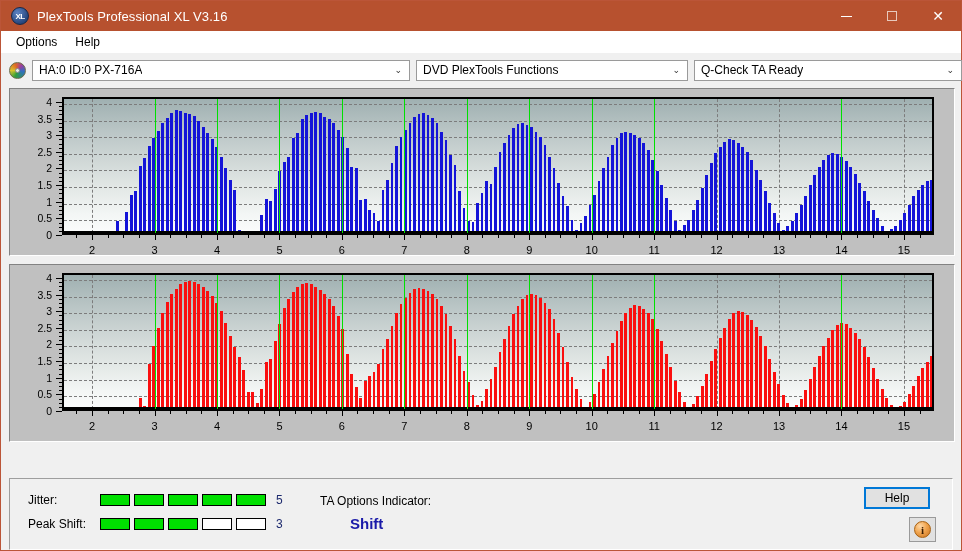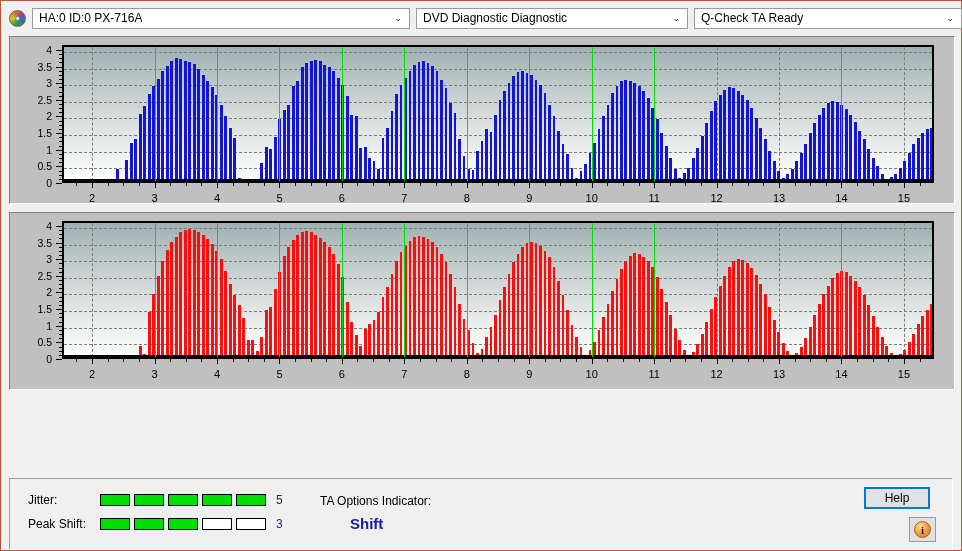--- a/index.html
+++ b/index.html
@@ -155,30 +155,47 @@
     border:1px solid #a0a0a0;box-sizing:border-box;background:#f0f0f0;
     display:flex;align-items:center;
   }
   .statustext{font-size:12px;color:#ff1a1a;padding-left:6px;}
 </style>
 </head>
 <body>
 
 <div class="window">
 
-
+  <div class="titlebar">
+    <div class="app-icon">XL</div>
+    <div class="title-text">PlexTools Professional XL V3.16</div>
+    <div class="winbtns">
+      <div class="winbtn">
+          <span class="min-glyph"></span>
+        </div>
+      <div class="winbtn">
+          <span class="max-glyph"></span>
+        </div>
+      <div class="winbtn close">✕</div>
+    </div>
+  </div>
+
+  <div class="menubar">
+    <div class="menuitem">Options</div>
+    <div class="menuitem">Help</div>
+  </div>
 
   <div class="selbar">
     <div class="drive-icon"></div>
     <div class="combo" id="combo-drive">
       <span class="val">HA:0 ID:0  PX-716A</span>
       <span class="chev">⌄</span>
     </div>
     <div class="combo" id="combo-function">
-      <span class="val">DVD Diagnostic Diagnostic</span>
+      <span class="val">DVD PlexTools Functions</span>
       <span class="chev">⌄</span>
     </div>
     <div class="combo" id="combo-test">
       <span class="val">Q-Check TA Ready</span>
       <span class="chev">⌄</span>
     </div>
   </div>
 
   <div class="charts">
     <div class="chartbox" id="chart-top">

